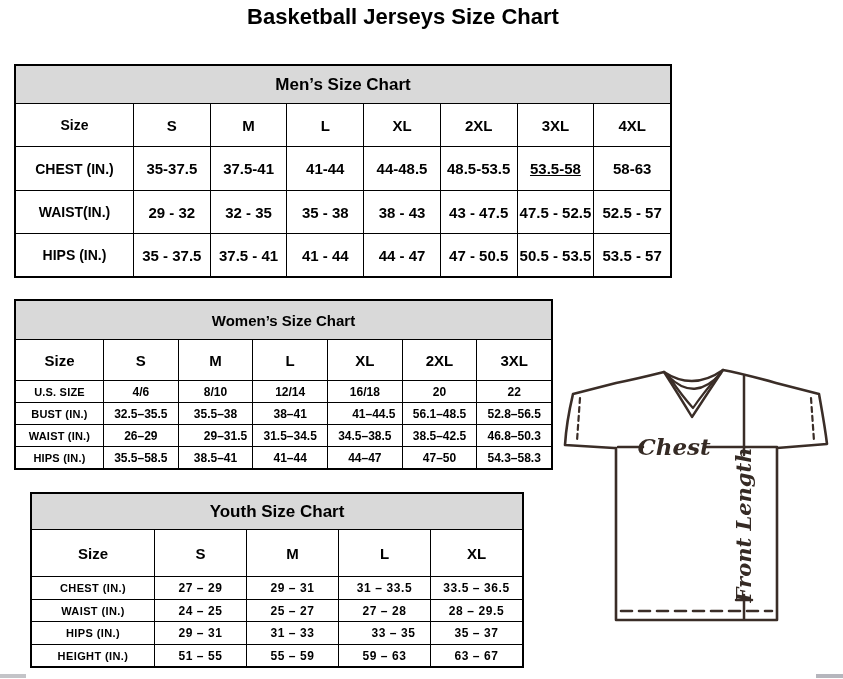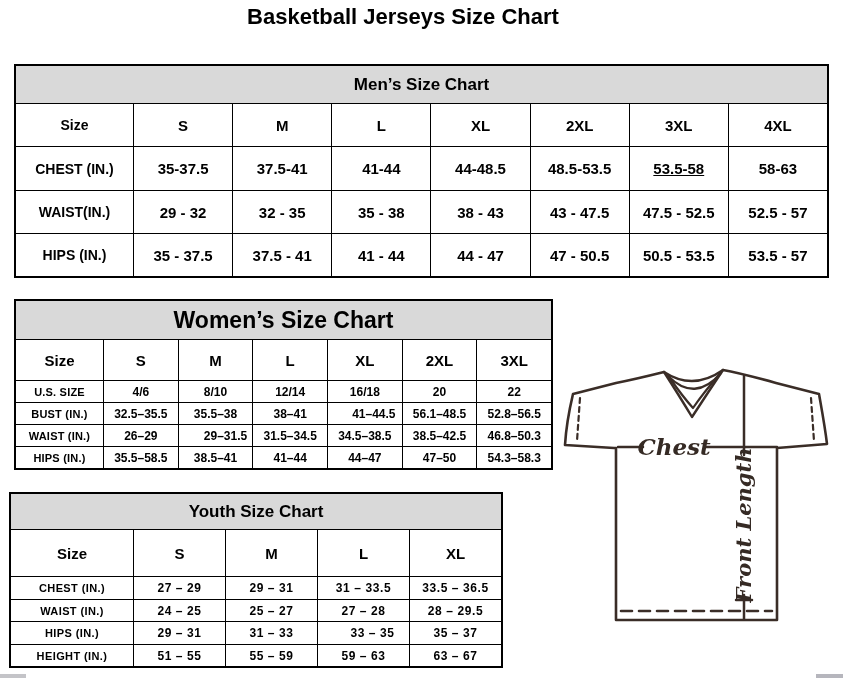--- a/index.html
+++ b/index.html
@@ -21,34 +21,34 @@
     background:#d9d9d9;border-bottom:1px solid #000;
     font-weight:bold;font-size:17px;
   }
   .grid{display:grid;}
   .cell{
     display:flex;align-items:center;justify-content:center;
     font-weight:bold;white-space:nowrap;box-sizing:border-box;
     background:#fff;
   }
   
-  .men{left:14px;top:64px;width:815px;}
+  .men{left:14px;top:64px;width:658px;}
   .men .band{height:37px;}
   .men .grid{grid-template-columns:117px repeat(7,1fr);grid-template-rows:42px 44px 43px 43px;}
   .men .cell{font-size:15px;}
   .men .label-cell{font-size:14px;}
   
   .women{left:14px;top:299px;width:539px;}
-  .women .band{height:38px;font-size:23px;}
+  .women .band{height:38px;font-size:15px;}
   .women .grid{grid-template-columns:87px repeat(6,1fr);grid-template-rows:40px 22px 22px 22px 22px;}
   .women .cell{font-size:12px;}
   .women .head-cell{font-size:15px;}
   .women .label-cell:not(.head-cell){font-size:11px;letter-spacing:.2px;}
   
-  .youth{left:9px;top:492px;width:494px;}
+  .youth{left:30px;top:492px;width:494px;}
   .youth .band{height:35px;font-size:17px;}
   .youth .grid{grid-template-columns:122px repeat(4,1fr);grid-template-rows:46px 23px 22px 23px 22px;}
   .youth .cell{font-size:12px;letter-spacing:.6px;}
   .youth .head-cell{font-size:15px;letter-spacing:0;}
   .youth .label-cell:not(.head-cell){font-size:11px;letter-spacing:.4px;}
   
   .jersey-svg{position:absolute;left:558px;top:362px;}
   .jersey-svg path{fill:none;stroke:#3a2d27;stroke-linecap:round;stroke-linejoin:round;}
   .diagram-text{
     font-family:"DejaVu Serif","Liberation Serif",serif;

